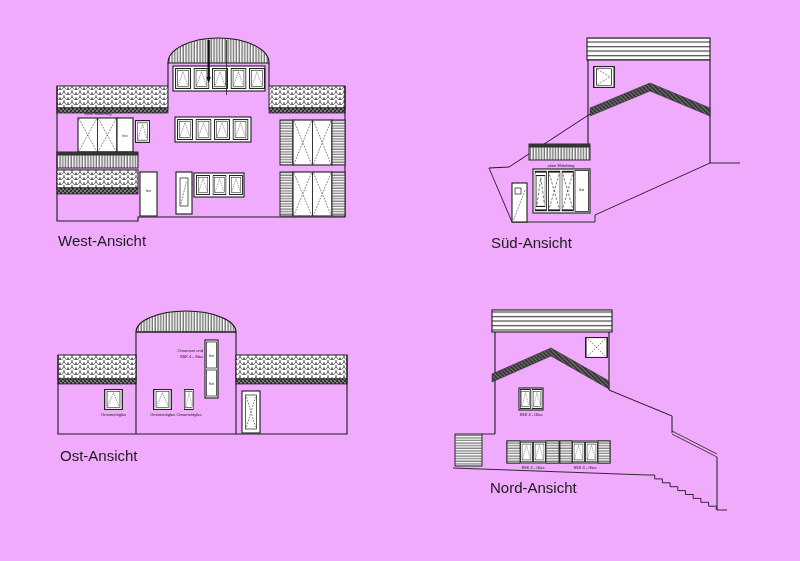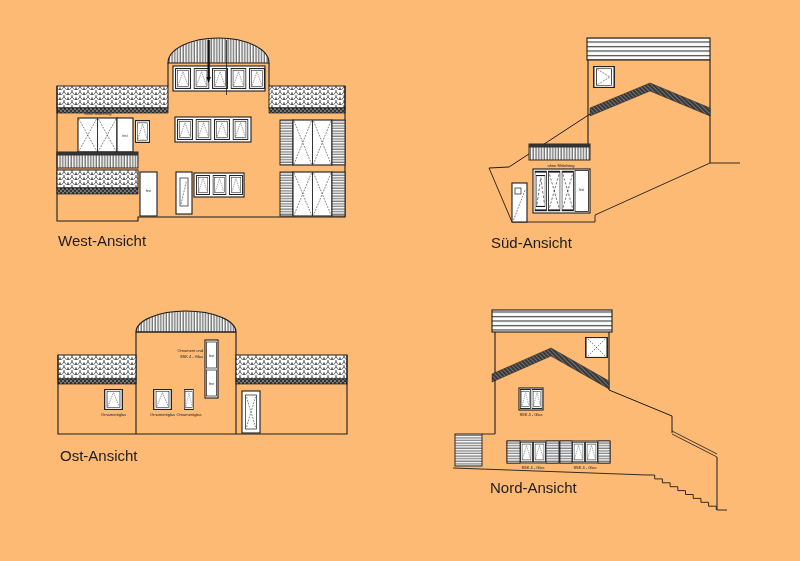--- a/index.html
+++ b/index.html
@@ -1,16 +1,16 @@
 <!DOCTYPE html>
 <html><head>
 <meta charset="utf-8">
 <style>
   html,body{margin:0;padding:0;background:#ffffff;width:800px;height:561px;overflow:hidden}
-  #sheet{position:relative;width:800px;height:561px;background:#fdba74}
+  #sheet{position:relative;width:800px;height:561px;background:#f0abfc}
   svg{display:block}
   .view-label{font-family:"Liberation Sans",sans-serif;font-size:15px;fill:#1c1c1c}
   .ann{font-family:"Liberation Sans",sans-serif;font-size:4px;fill:#1c1c1c}
   .ann3{font-family:"Liberation Sans",sans-serif;font-size:3.1px;fill:#1c1c1c}
   .wall{fill:none;stroke:#1c1c1c;stroke-width:1.1}
   .thin{fill:none;stroke:#1c1c1c;stroke-width:0.7}
   .frame{fill:#ffffff;stroke:#1c1c1c;stroke-width:1.1}
   .dash{fill:none;stroke:#1c1c1c;stroke-width:0.55;stroke-dasharray:1.8 1.2}
 </style>
 </head>

